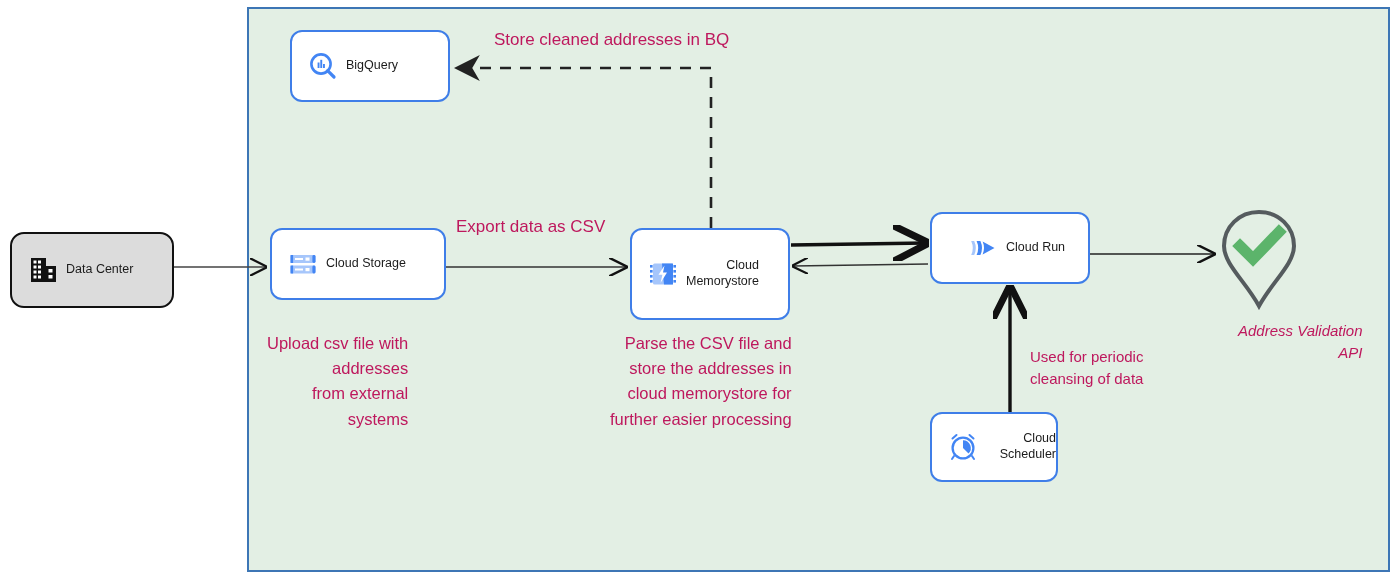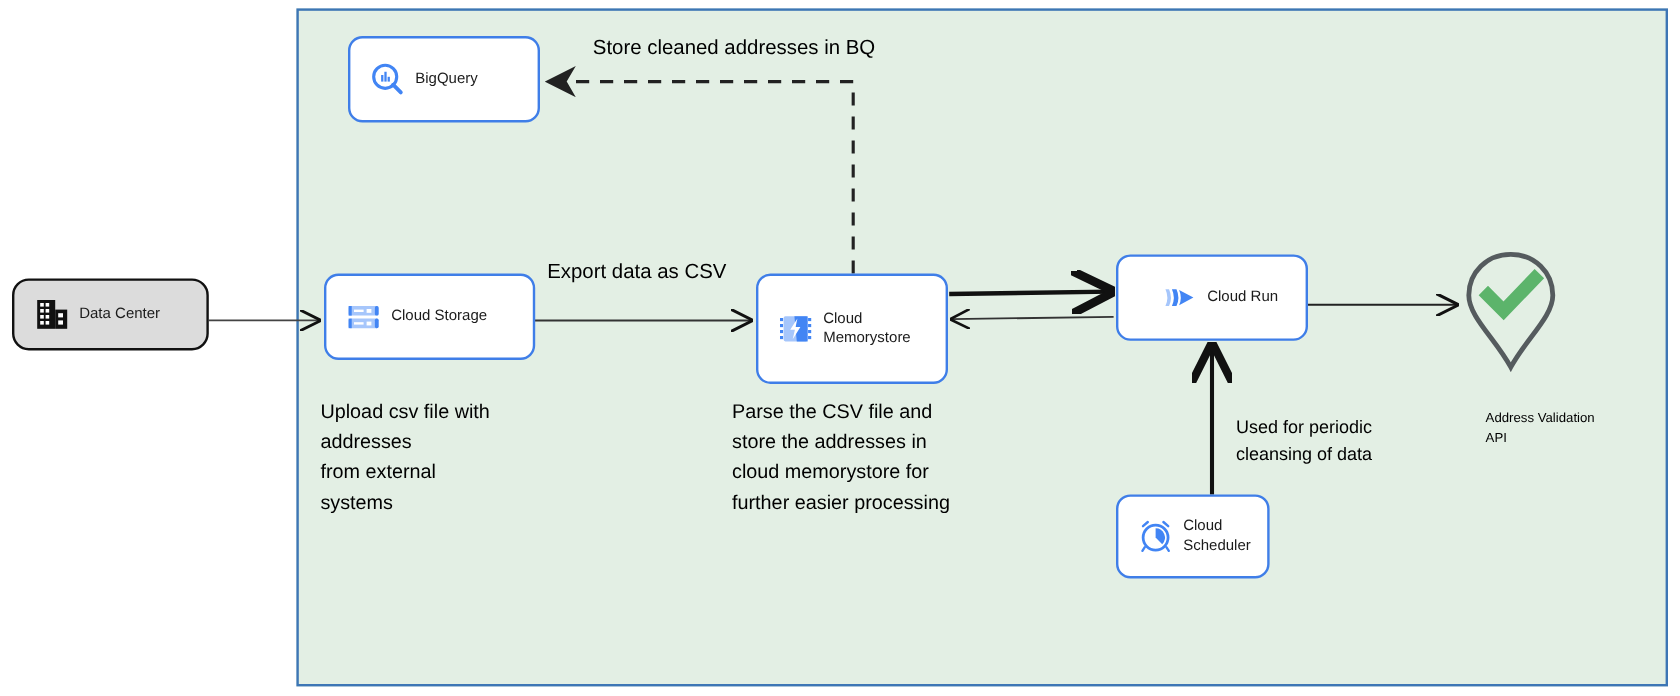--- a/index.html
+++ b/index.html
@@ -60,43 +60,45 @@
     margin-right: 6px;
     display: flex;
     align-items: center;
     justify-content: center;
   }
   .node .nlabel {
     font-size: 12.5px;
     color: #1b1b1b;
     line-height: 1.25;
     white-space: pre-line;
+    text-align: right;
   }
   .node.onprem .nlabel { font-size: 12.5px; }
 
   
   #node-bigquery      { left: 290px;  top: 30px;  width: 160px; height: 72px; }
   #node-cloudstorage  { left: 270px;  top: 228px; width: 176px; height: 72px; }
   #node-memorystore   { left: 630px;  top: 228px; width: 160px; height: 92px; }
   #node-cloudrun      { left: 930px;  top: 212px; width: 160px; height: 72px; padding-left: 20px; }
   #node-scheduler     { left: 930px;  top: 412px; width: 128px; height: 70px; }
-  #node-datacenter    { left: 10px;   top: 232px; width: 164px; height: 60px; }
+  #node-datacenter    { left: 10px;   top: 232px; width: 164px; height: 76px; }
 
   
   .txt {
     position: absolute;
-    color: #000000;
+    color: #be185d;
     white-space: pre-line;
+    text-align: right;
   }
   #label-store-bq    { left: 494px;  top: 30px;  font-size: 17px; }
   #label-export-csv  { left: 456px;  top: 217px; font-size: 17px; }
   #cap-upload        { left: 267px;  top: 331px; font-size: 16.5px; line-height: 1.53; }
   #cap-parse         { left: 610px;  top: 331px; font-size: 16.5px; line-height: 1.53; }
   #cap-periodic      { left: 1030px; top: 346px; font-size: 15px;  line-height: 1.45; }
-  #label-avapi       { left: 1238px; top: 342px; font-size: 11px;  line-height: 1.45; }
+  #label-avapi       { left: 1238px; top: 320px; font-size: 15px;  line-height: 1.45; font-style: italic; }
 
   
   #node-avapi-pin {
     position: absolute;
     left: 1218px;
     top: 208px;
     width: 82px;
     height: 102px;
   }
 </style>

